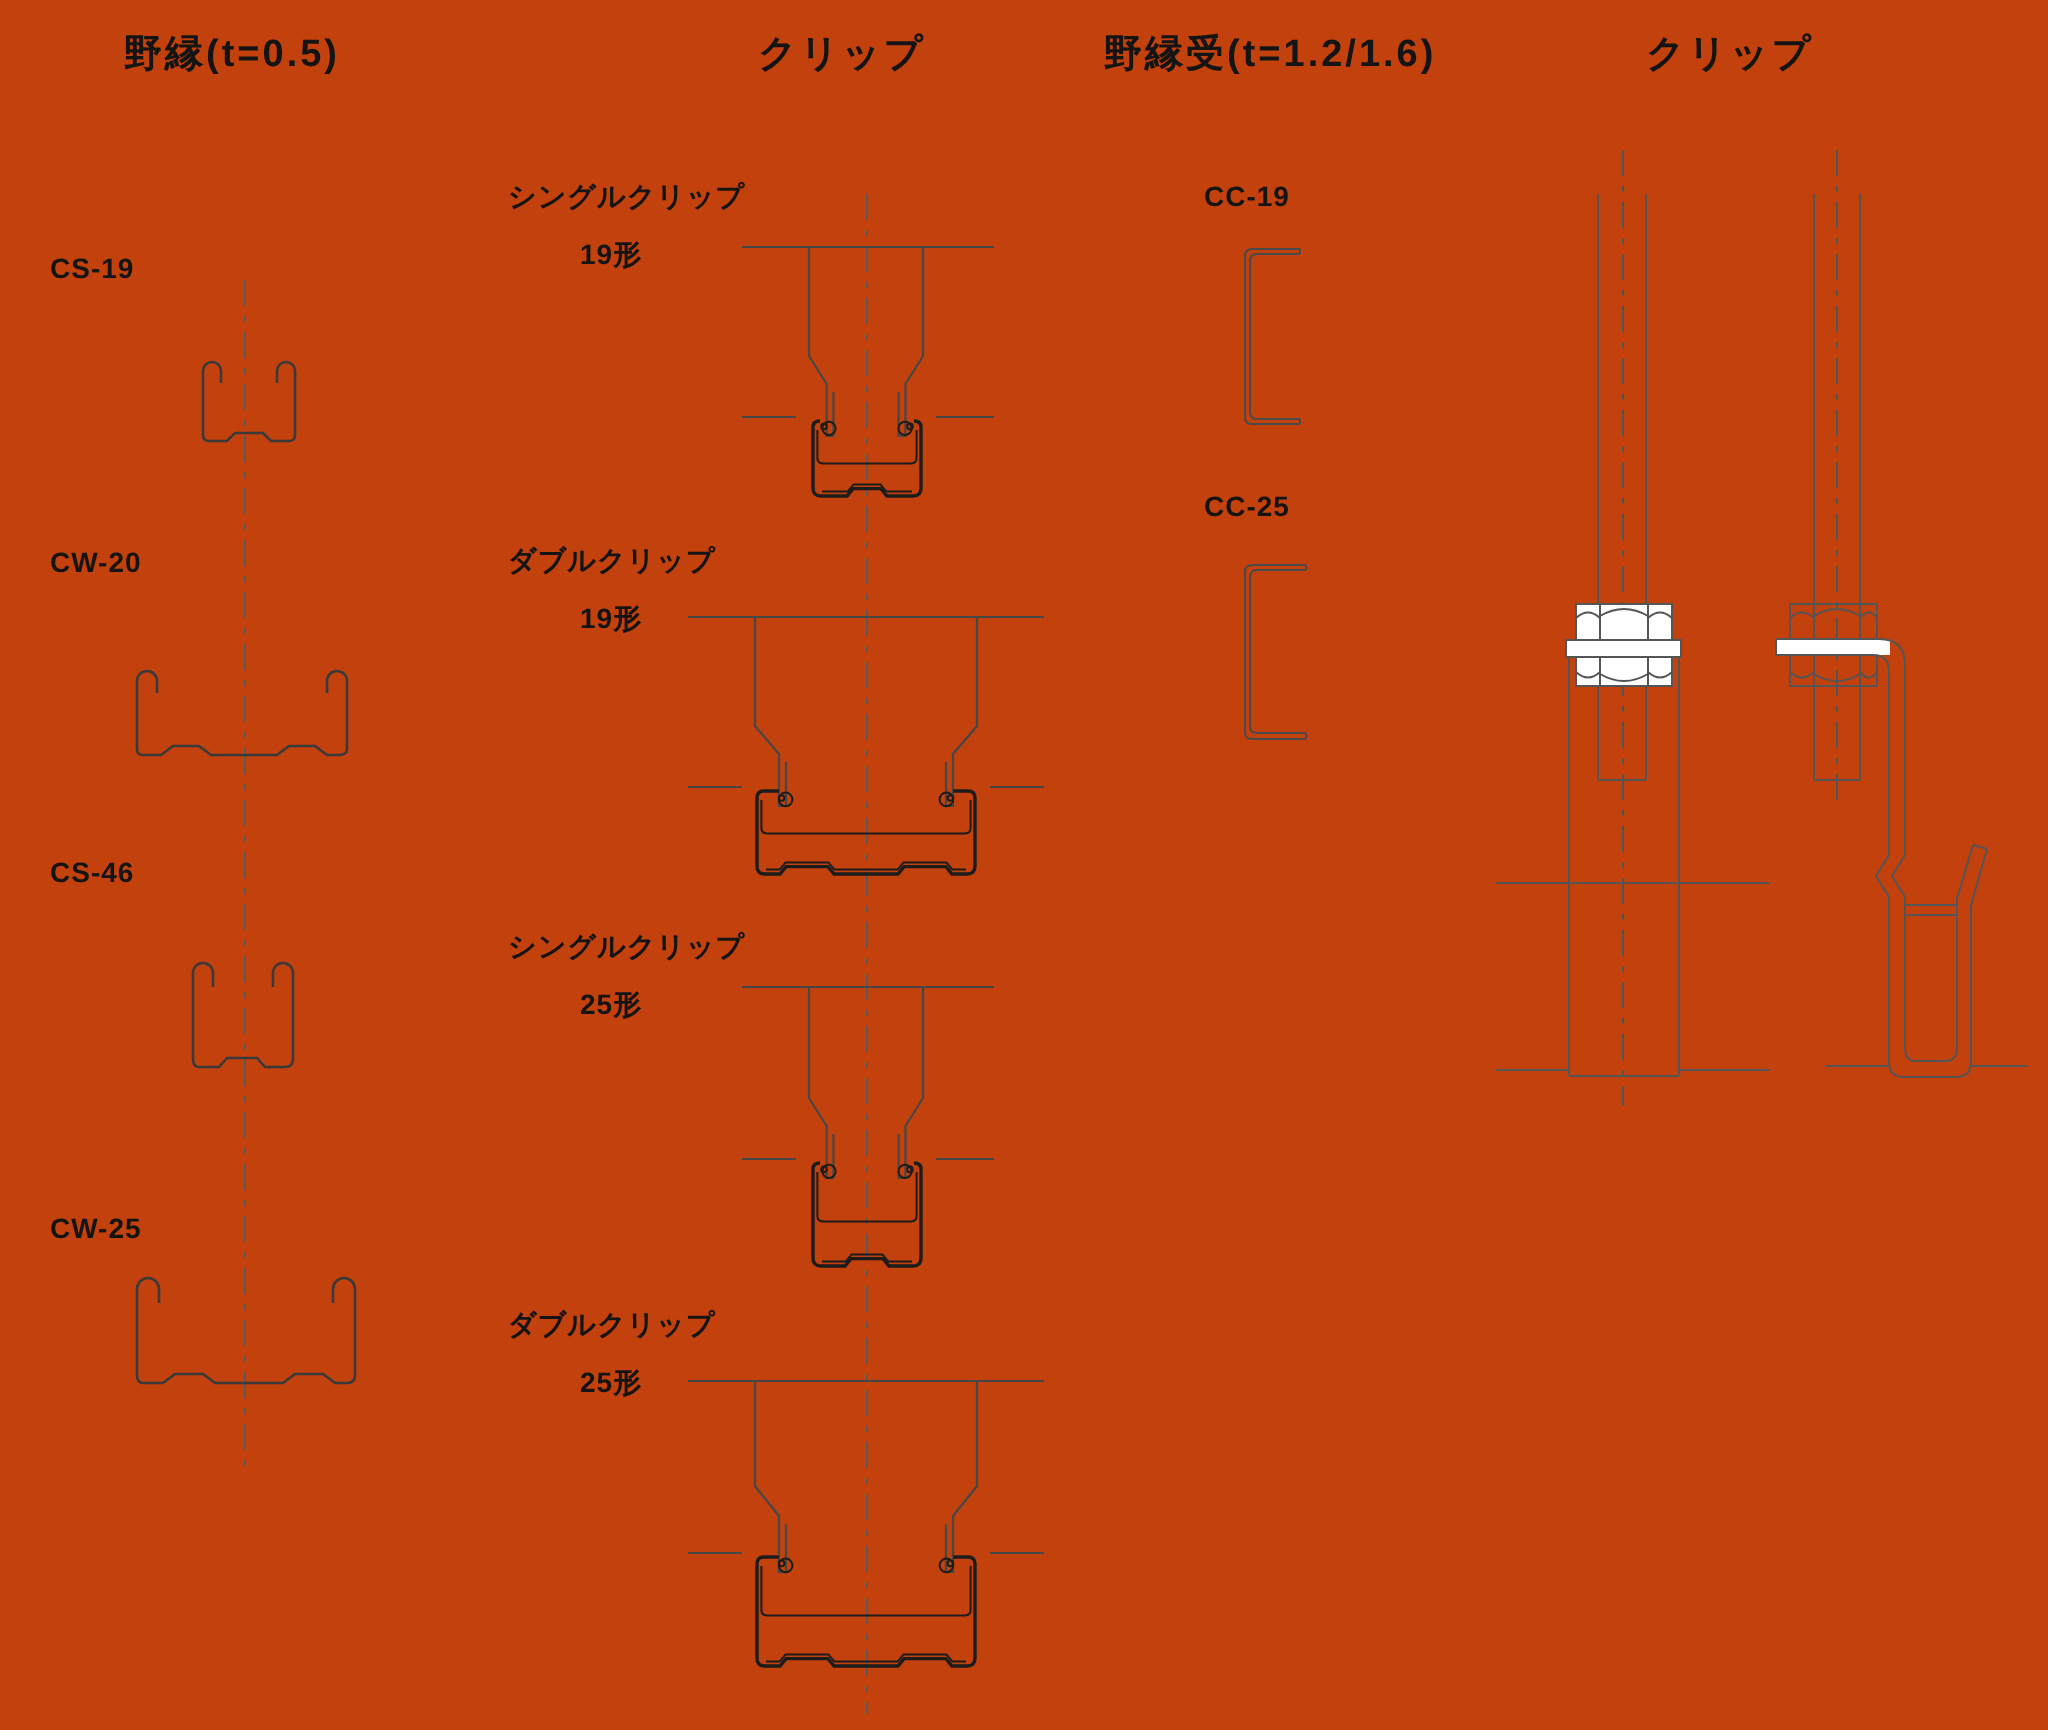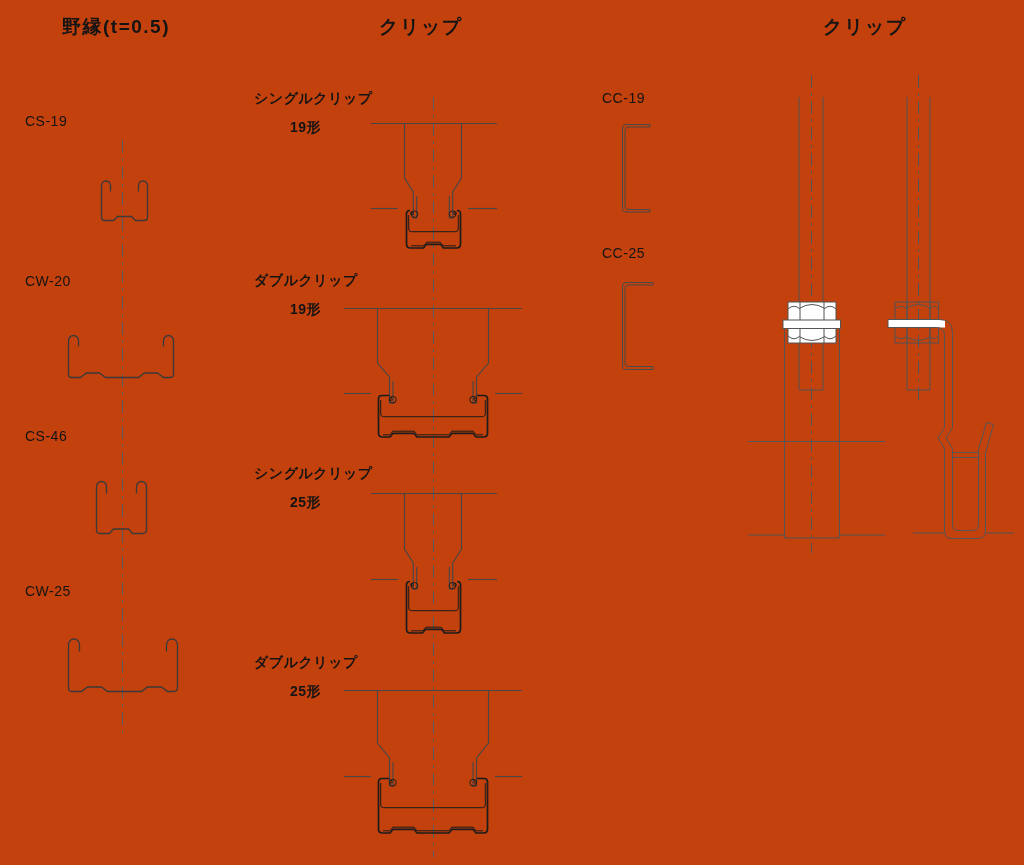--- a/index.html
+++ b/index.html
@@ -1,36 +1,37 @@
 <!DOCTYPE html>
 <html><head>
 <meta charset="utf-8">
 <style>
   html,body{margin:0;padding:0;background:#fff;}
   .canvas{position:relative;width:1024px;height:865px;background:#c2410c;
     font-family:"Liberation Sans","DejaVu Sans",sans-serif;overflow:hidden;}
   .lbl{position:absolute;white-space:nowrap;color:#141414;}
   .hdr{font-size:19px;font-weight:600;letter-spacing:1.5px;}
   .sub{font-size:14px;font-weight:700;letter-spacing:0.5px;}
-  .code{font-size:14px;font-weight:400;letter-spacing:0.5px;}
+  .code{font-size:14px;font-weight:700;letter-spacing:0.5px;}
   svg.sheet{position:absolute;left:0;top:0;}
 </style>
 </head>
 <body>
 
 <div class="canvas">
 
   <div class="lbl hdr" style="left:62px;top:14px">野縁(t=0.5)</div>
   <div class="lbl hdr" style="left:379px;top:14px">クリップ</div>
+  <div class="lbl hdr" style="left:552px;top:14px">野縁受(t=1.2/1.6)</div>
   <div class="lbl hdr" style="left:823px;top:14px">クリップ</div>
 
-  <div class="lbl code" style="left:25px;top:113px">CS-19</div>
+  <div class="lbl code" style="left:25px;top:126px">CS-19</div>
   <div class="lbl code" style="left:25px;top:273px">CW-20</div>
   <div class="lbl code" style="left:25px;top:428px">CS-46</div>
-  <div class="lbl code" style="left:25px;top:583px">CW-25</div>
+  <div class="lbl code" style="left:25px;top:606px">CW-25</div>
 
   <div class="lbl sub" style="left:254px;top:90px">シングルクリップ</div>
   <div class="lbl sub" style="left:290px;top:119px">19形</div>
   <div class="lbl sub" style="left:254px;top:272px">ダブルクリップ</div>
   <div class="lbl sub" style="left:290px;top:301px">19形</div>
   <div class="lbl sub" style="left:254px;top:465px">シングルクリップ</div>
   <div class="lbl sub" style="left:290px;top:494px">25形</div>
   <div class="lbl sub" style="left:254px;top:654px">ダブルクリップ</div>
   <div class="lbl sub" style="left:290px;top:683px">25形</div>
 

